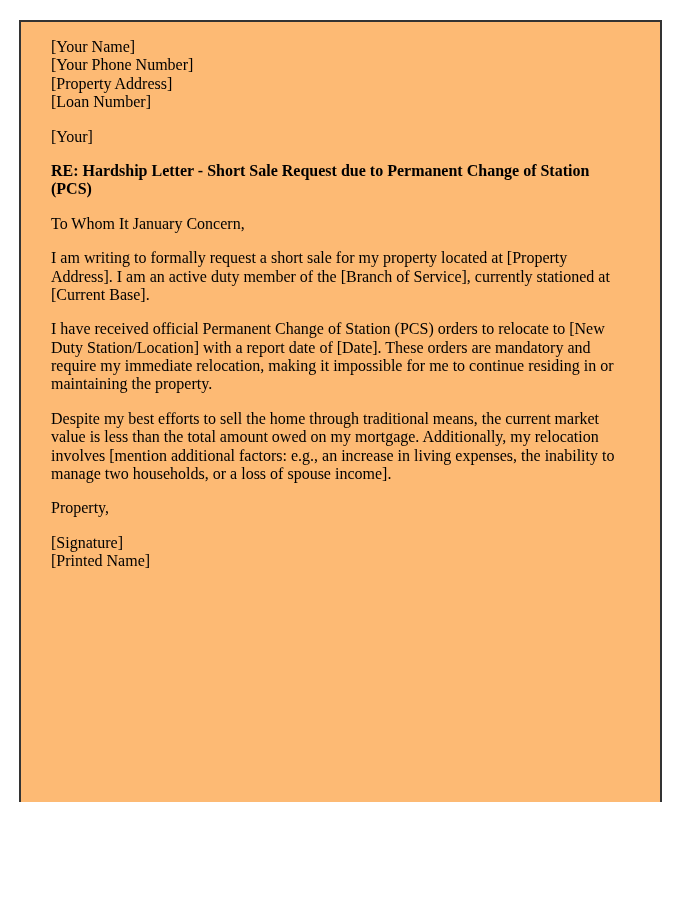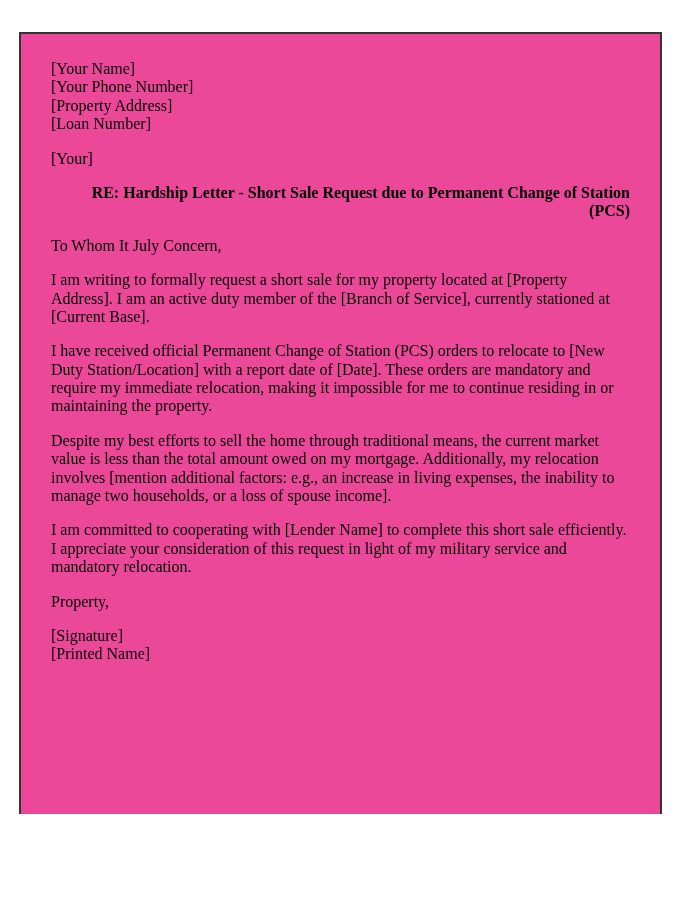--- a/index.html
+++ b/index.html
@@ -18,34 +18,32 @@
   }
   .letter-frame {
     box-sizing: border-box;
     position: absolute;
     left: 19px;
     top: 20px;
     width: 643px;
     height: 782px;
     border: 2px solid #333333;
     border-bottom: none;
-    padding: 10px 30px;
-    background: #ec4899;
+    padding: 0 30px;
+    background: #fdba74;
     overflow: hidden;
-    margin-top: 12px;
   }
   .letter-frame p {
     margin: 16px 0;
   }
   .pre {
     white-space: pre-line;
   }
   .subject {
     font-weight: bold;
-    text-align: right;
   }
   ul.attachments {
     margin: 16px 0;
     padding-left: 40px;
     list-style-type: disc;
   }
   ul.attachments li {
     margin: 0;
     padding: 0;
   }
@@ -57,29 +55,28 @@
   <p class="pre">[Your Name]
 [Your Phone Number]
 [Property Address]
 [Loan Number]</p>
 
   <p>[Your]</p>
 
 
   <p class="subject">RE: Hardship Letter - Short Sale Request due to Permanent Change of Station (PCS)</p>
 
-  <p>To Whom It July Concern,</p>
+  <p>To Whom It January Concern,</p>
 
   <p>I am writing to formally request a short sale for my property located at [Property Address]. I am an active duty member of the [Branch of Service], currently stationed at [Current Base].</p>
 
   <p>I have received official Permanent Change of Station (PCS) orders to relocate to [New Duty Station/Location] with a report date of [Date]. These orders are mandatory and require my immediate relocation, making it impossible for me to continue residing in or maintaining the property.</p>
 
   <p>Despite my best efforts to sell the home through traditional means, the current market value is less than the total amount owed on my mortgage. Additionally, my relocation involves [mention additional factors: e.g., an increase in living expenses, the inability to manage two households, or a loss of spouse income].</p>
 
 
 
-  <p>I am committed to cooperating with [Lender Name] to complete this short sale efficiently. I appreciate your consideration of this request in light of my military service and mandatory relocation.</p>
 
   <p>Property,</p>
 
   <p class="pre">[Signature]
 [Printed Name]</p>
 </div>
 
 </body></html>

